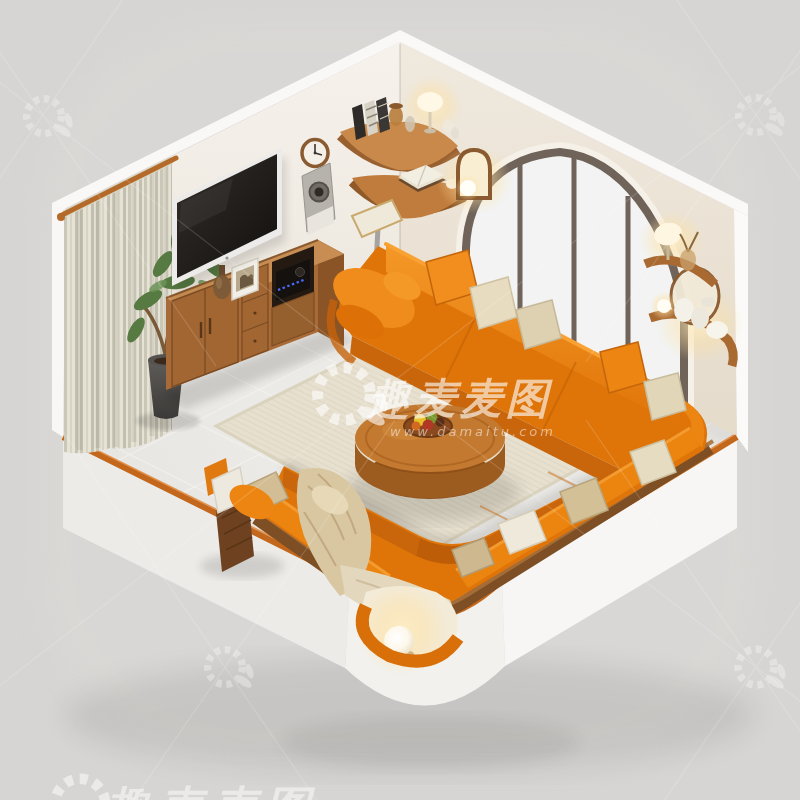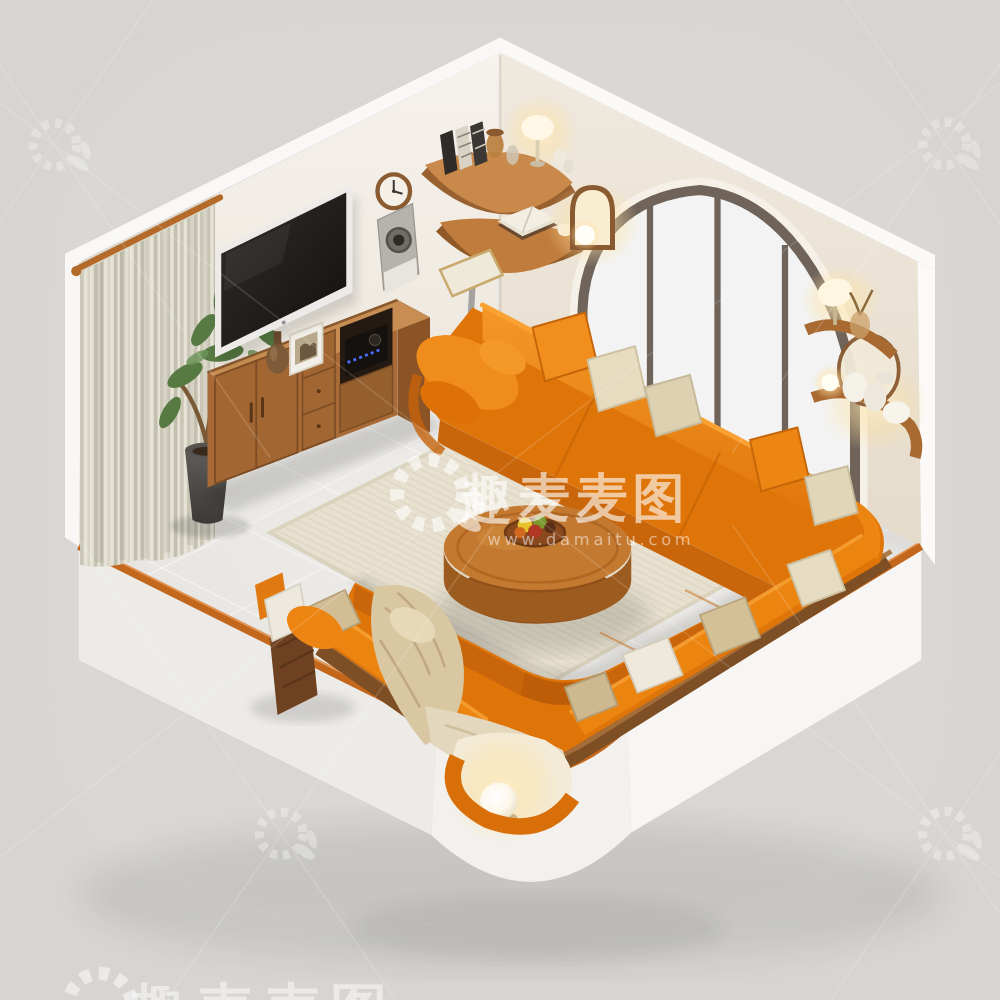--- a/index.html
+++ b/index.html
@@ -1,17 +1,17 @@
 <!DOCTYPE html>
 <html><head>
 <meta charset="utf-8">
 <style>
   html,body{margin:0;padding:0;background:#dad8d5;}
   .stage{position:relative;width:800px;height:800px;overflow:hidden;
-         font-family:"DejaVu Sans","Liberation Sans",sans-serif;}
+         font-family:"DejaVu Sans","Liberation Sans",sans-serif;font-style:italic;}
   svg{display:block}
   text{font-family:"DejaVu Sans","Liberation Sans",sans-serif;}
 </style>
 </head>
 <body>
 
 <div class="stage">
 <svg width="800" height="800" viewBox="0 0 800 800">
 <defs>
   <radialGradient id="gGlow" cx="50%" cy="50%" r="50%">

